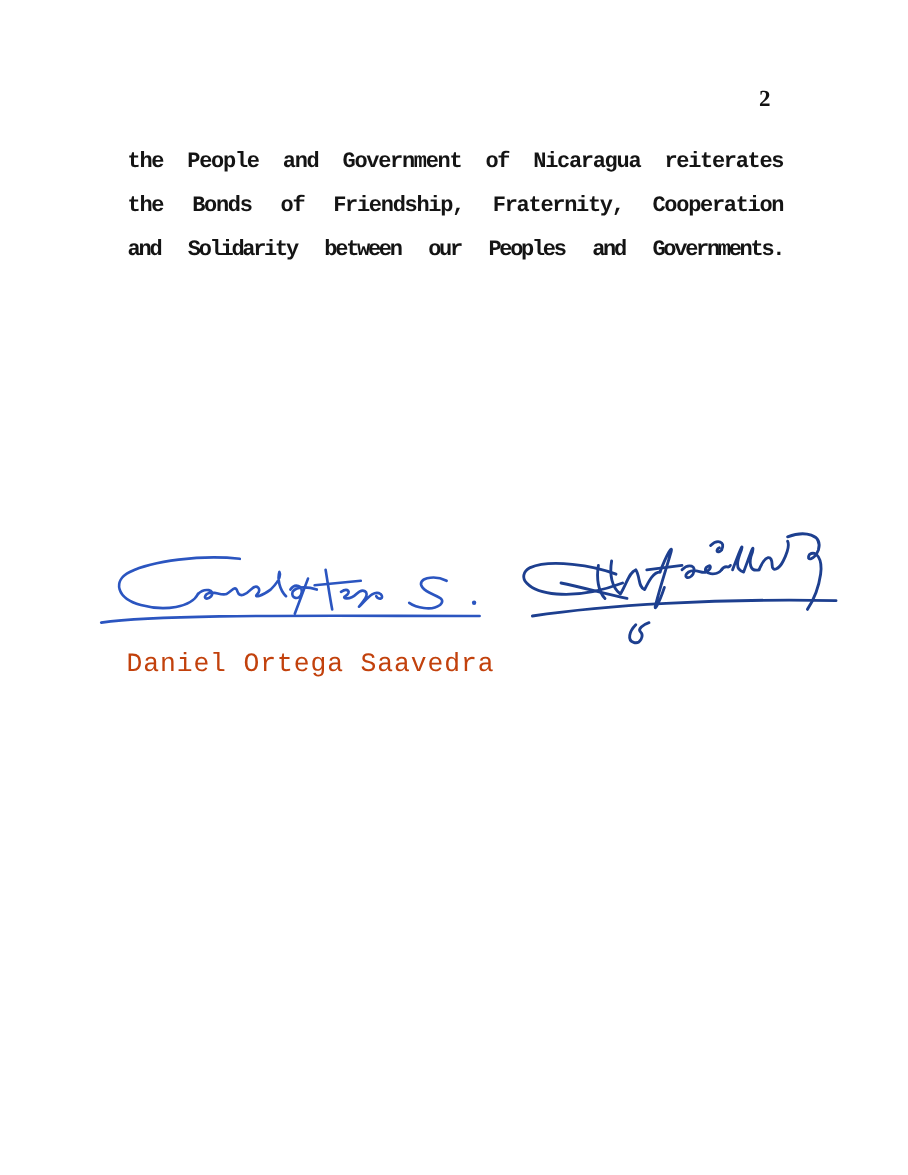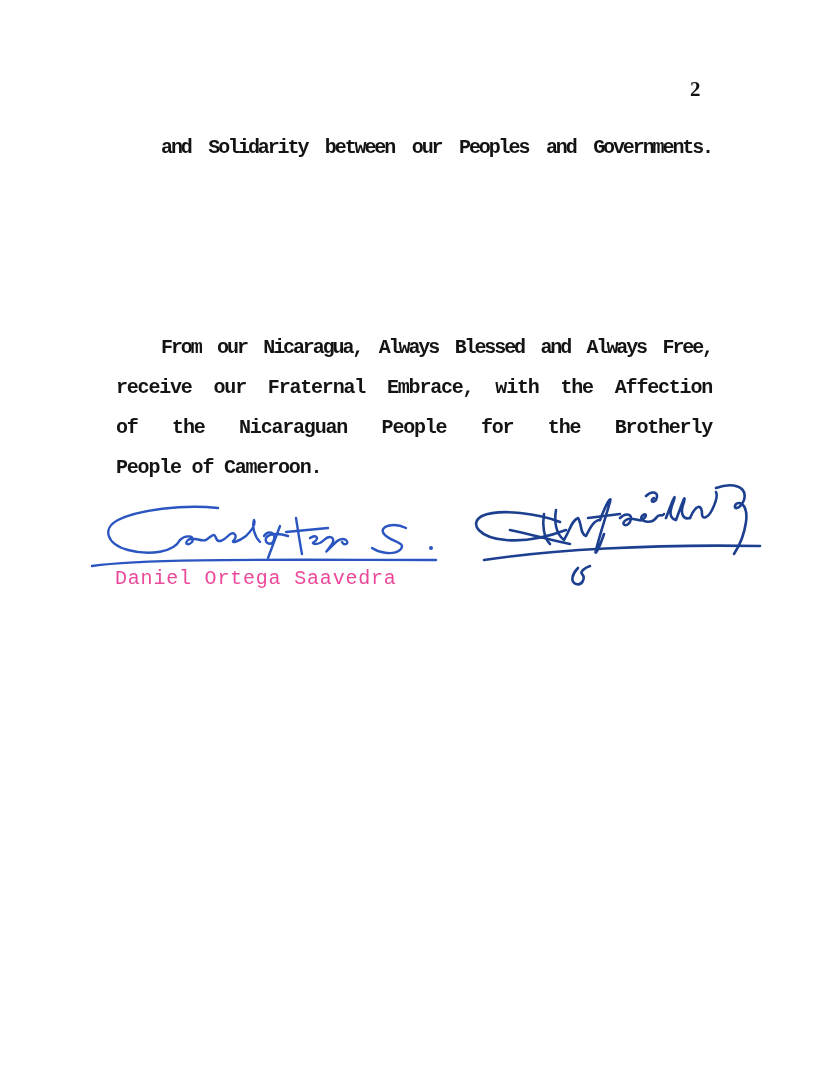--- a/index.html
+++ b/index.html
@@ -47,61 +47,57 @@
       white-space: nowrap;
       text-align: justify;
       text-align-last: justify;
       letter-spacing: -1.2px;
     }
     .line.last {
       text-align-last: left;
     }
     .line.tight {
       letter-spacing: -2.1px;
-      margin-left: 45px;
     }
     #para1 { top: 128px; }
     #para2 { top: 328px; }
 
     .signature {
       position: absolute;
       overflow: visible;
     }
     #sig-ortega { left: 88px; top: 500px; width: 360px; height: 75px; }
     #sig-murillo { left: 470px; top: 474px; width: 300px; height: 115px; }
 
     .signer-name {
       position: absolute;
       font-family: "Liberation Mono", "DejaVu Sans Mono", monospace;
-      font-size: 20px;
-      color: #ec4899;
+      font-size: 24px;
+      color: #c2410c;
       white-space: nowrap;
       line-height: 24px;
       letter-spacing: 0.8px;
+      margin-top: 26px;
     }
     #name-ortega { left: 115px; top: 567px; }
     #name-murillo { left: 510px; top: 567px; }
   </style>
 </head>
 <body>
 
 <div class="page">
 
   <div class="page-number">2</div>
 
   <div class="paragraph" id="para1">
+    <span class="line">the People and Government of Nicaragua reiterates</span>
+    <span class="line">the Bonds of Friendship, Fraternity, Cooperation</span>
     <span class="line tight">and Solidarity between our Peoples and Governments.</span>
   </div>
 
-  <div class="paragraph" id="para2">
-    <span class="line tight">From our Nicaragua, Always Blessed and Always Free,</span>
-    <span class="line">receive our Fraternal Embrace, with the Affection</span>
-    <span class="line">of the Nicaraguan People for the Brotherly</span>
-    <span class="line last">People of Cameroon.</span>
-  </div>
 
   <svg class="signature" id="sig-ortega" viewBox="0 0 360 75" fill="none" stroke="#2b55c0" stroke-width="2.4" stroke-linecap="round" stroke-linejoin="round">
 
     <path d="M130 8 C 95 4, 50 10, 30 20 C 14 28, 18 44, 40 50 C 62 56, 86 52, 92 40"></path>
 
     <path d="M92 40 C 98 34, 108 36, 104 42 C 100 46, 96 44, 100 40 C 106 36, 112 42, 118 40 C 124 36, 126 32, 128 38 C 130 44, 136 40, 140 36 C 146 30, 150 36, 146 40 C 142 44, 150 42, 158 36 C 164 30, 168 24, 166 20 C 164 26, 166 36, 172 42"></path>
 
     <path d="M176 36 C 180 30, 188 32, 186 40 C 184 46, 176 44, 178 38 C 182 32, 194 34, 200 36"></path>
     <path d="M192 26 L 180 58"></path>
     <path d="M208 18 C 210 30, 212 44, 214 54"></path>

